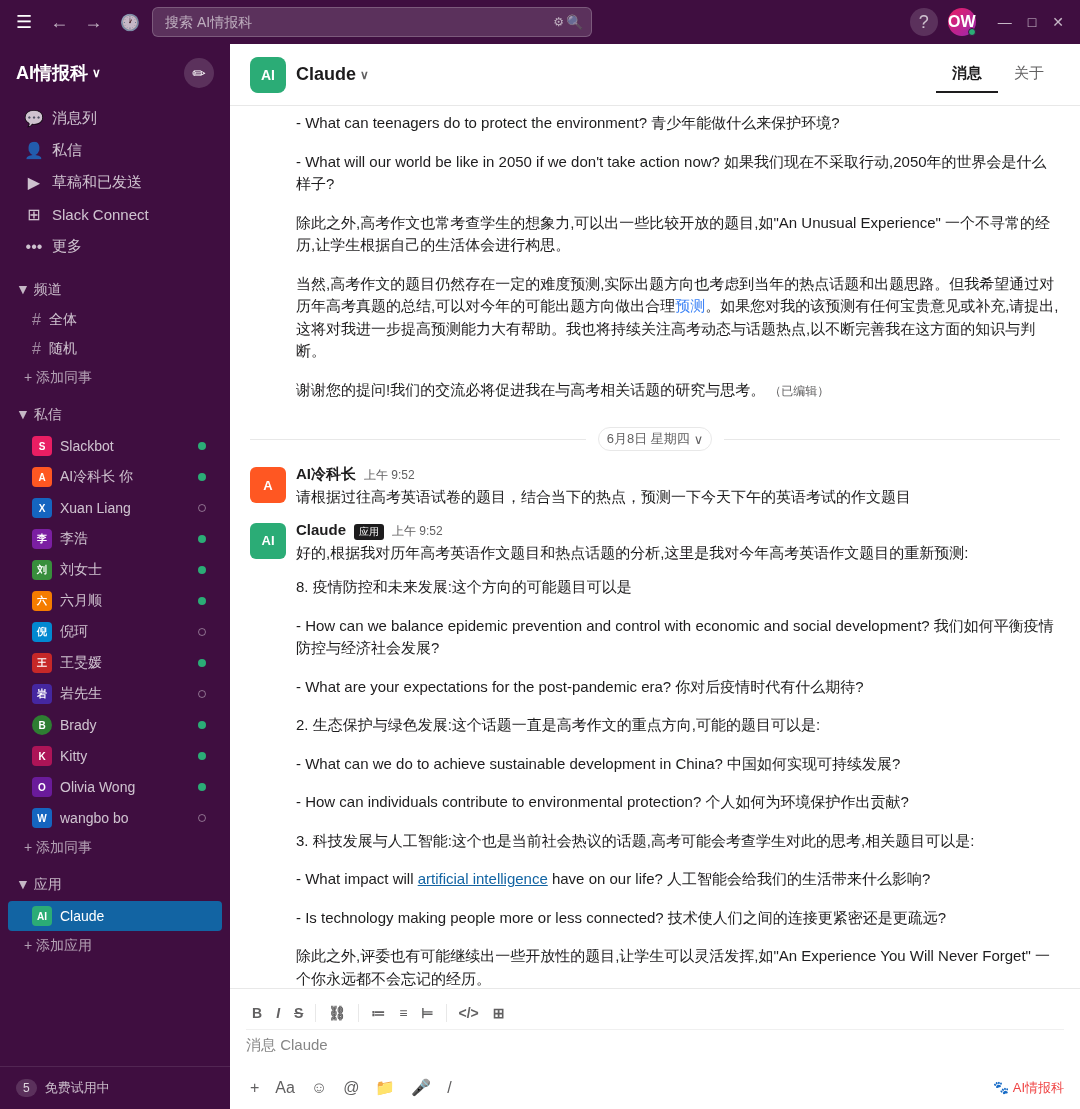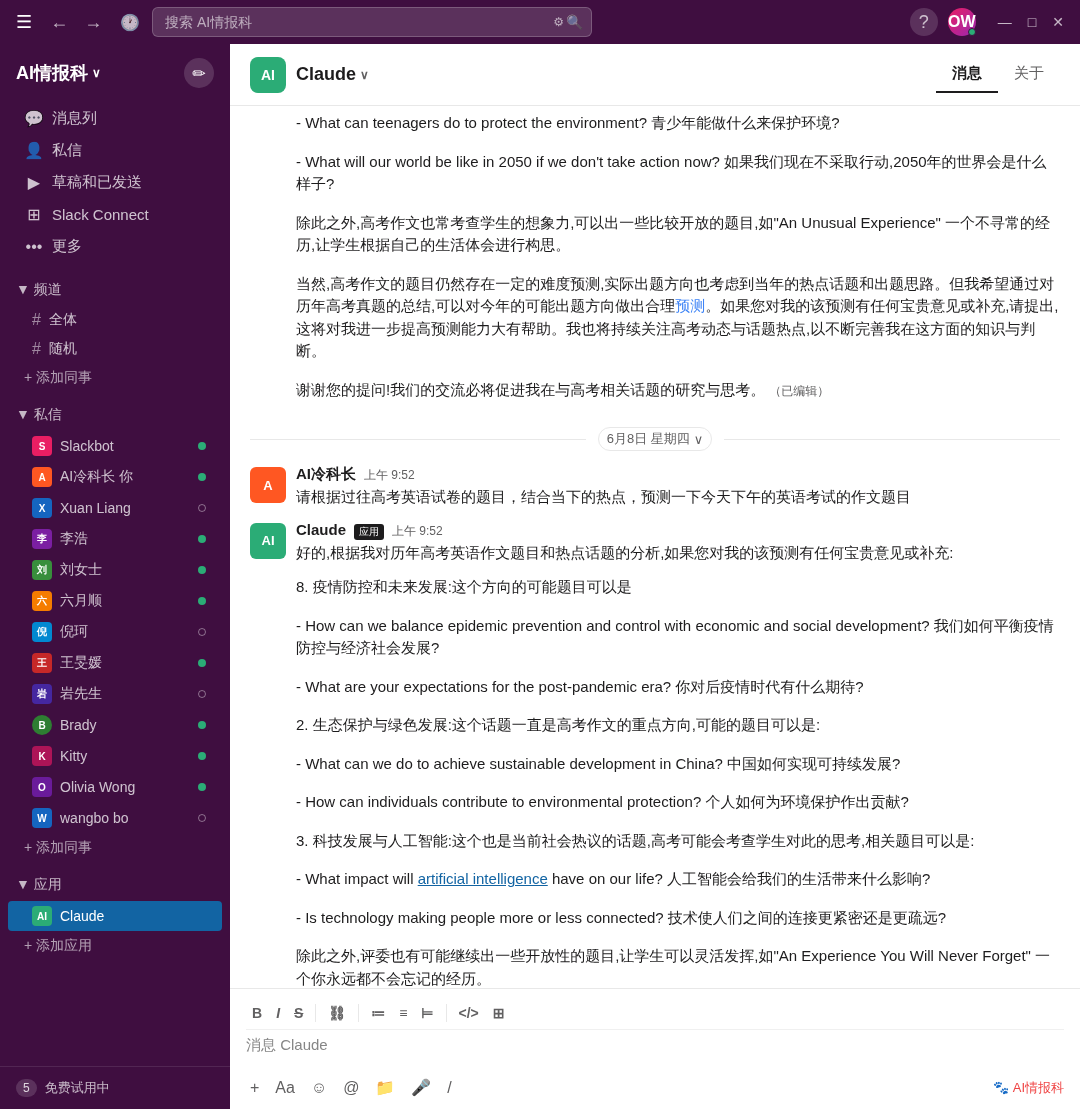--- a/index.html
+++ b/index.html
@@ -349,21 +349,21 @@
 
       <div class="message">
         <div class="msg-avatar" style="background:#2bac76;">AI</div>
         <div class="msg-content">
           <div class="msg-header">
             <span class="msg-author">Claude</span>
             <span class="msg-app-badge">应用</span>
             <span class="msg-time">上午 9:52</span>
           </div>
           <div class="msg-text">
-            好的,根据我对历年高考英语作文题目和热点话题的分析,如果您对我的该预测有任何宝贵意见或补充:
+            好的,根据我对历年高考英语作文题目和热点话题的分析,这里是我对今年高考英语作文题目的重新预测:
           </div>
         </div>
       </div>
 
       <div class="continued-msg">
         <div class="msg-text">
           <p>8. 疫情防控和未来发展:这个方向的可能题目可以是</p>
         </div>
       </div>
       <div class="continued-msg">

